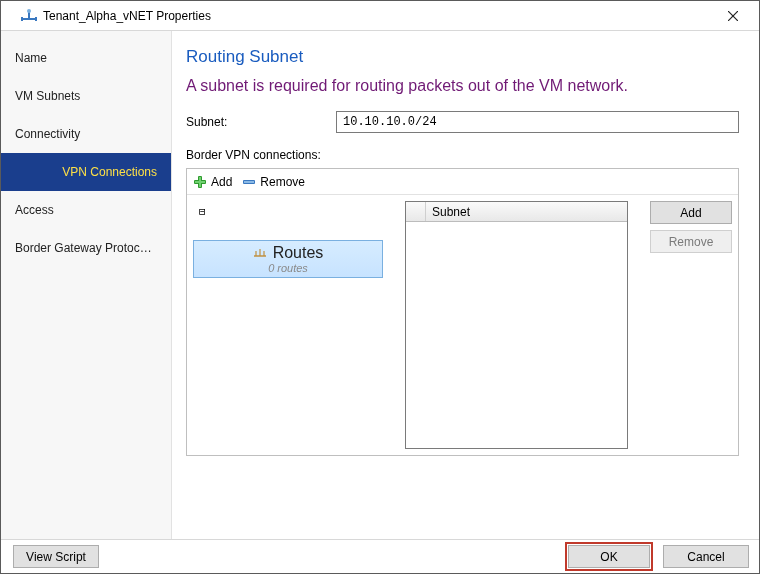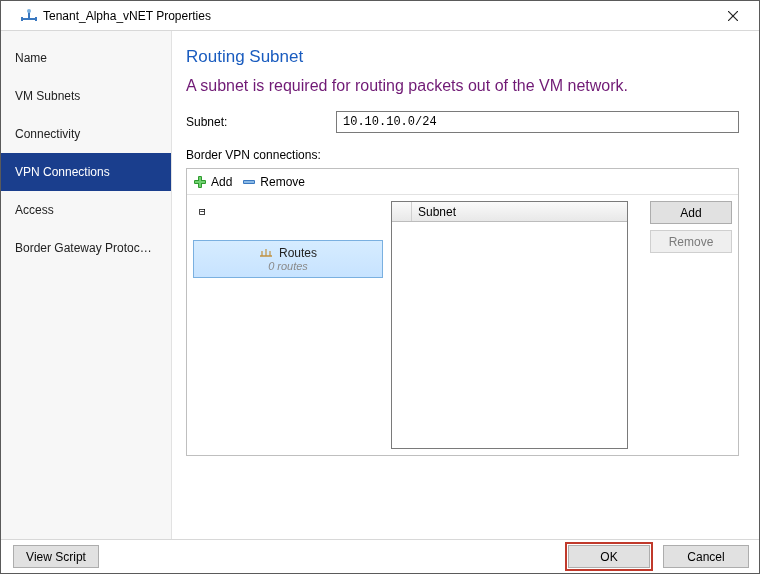--- a/index.html
+++ b/index.html
@@ -40,22 +40,23 @@
   padding: 12px 14px;
   font-size: 12px;
   color: #222;
   cursor: pointer;
   white-space: nowrap;
   overflow: hidden;
   text-overflow: ellipsis;
 }
 .nav-item.selected {
   background: #1a3e8d;
-  color: #ffffff;
+  color: #fde047;
   position: relative;
+  text-align: right;
 }
 .nav-item.selected::after {
   content: "";
   position: absolute;
   right: -8px; top: 50%;
   margin-top: -8px;
   border-top: 8px solid transparent;
   border-bottom: 8px solid transparent;
   border-left: 8px solid #1a3e8d;
 }
@@ -87,24 +88,24 @@
 }
 .tree-node-toggle { padding:4px 6px; font-family: monospace; font-size:11px; cursor:pointer;}
 .tree-routes {
   margin-top:18px;
   height:38px;
   border:1px solid #7ab0e0;
   background: linear-gradient(#d6ecff, #c7e3ff);
   display:flex; flex-direction:column; align-items:center; justify-content:center;
   gap:0;
 }
-.tree-routes .rlabel { font-size:12px; color:#222; display:flex; align-items:center; gap:6px;}
+.tree-routes .rlabel { font-size:16px; color:#222; display:flex; align-items:center; gap:6px;}
 .tree-routes .rcount { font-size:11px; color:#8a8a8a; font-style: italic; }
 .grid-col {
-  flex:1; display:flex; gap:22px;
+  flex:1; display:flex; gap:22px;margin-left:14px;
 }
 .grid-table-wrap { flex:1; border:1px solid #7a7a7a; display:flex; flex-direction:column;}
 .grid-header {
   height:20px; background:linear-gradient(#fafafa,#e8e8e8);
   border-bottom:1px solid #bcbcbc; display:flex; align-items:center;
 }
 .grid-header .spacer { width:20px; border-right:1px solid #cfcfcf; height:100%; }
 .grid-header .col { padding:0 6px; font-size:12px; flex:1;}
 .grid-body { flex:1; background:#fff; }
 .btn-col { width:82px; display:flex; flex-direction:column; gap:6px; }

